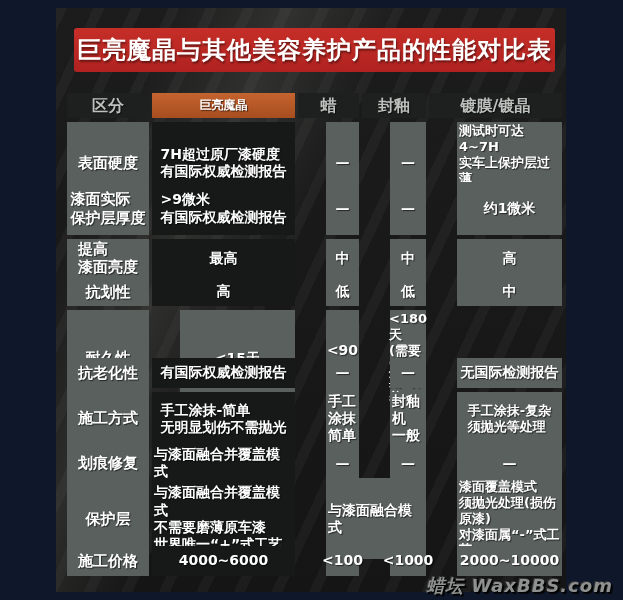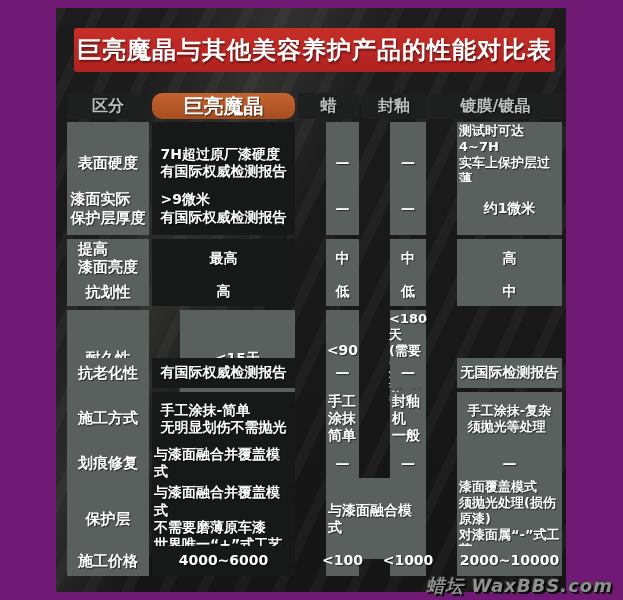--- a/index.html
+++ b/index.html
@@ -1,19 +1,19 @@
 <!DOCTYPE html>
 <html><head>
 <meta charset="utf-8">
 <style>
   * { margin:0; padding:0; box-sizing:border-box; }
   html,body { background:#000; }
   body { font-family:"DejaVu Sans","Liberation Sans",sans-serif; }
   .page {
-    position:relative; width:623px; height:600px; background:#701a75; overflow:hidden;
+    position:relative; width:623px; height:600px; background:#0f172a; overflow:hidden;
   }
   .photo {
     position:absolute; left:56px; top:8px; width:510px; height:584px;
     background:
       linear-gradient(295deg, rgba(255,255,255,0) 55%, rgba(150,150,145,0.18) 70%, rgba(20,20,20,0) 86%),
       repeating-linear-gradient(115deg, rgba(255,255,255,0.035) 0 10px, rgba(0,0,0,0) 10px 34px),
       linear-gradient(#1b1c1b,#141514);
   }
   .banner {
     position:absolute; left:18px; top:20px; width:481px; height:44px;
@@ -31,21 +31,21 @@
   .trow + .trow { margin-top:4px; }
   .c {
     display:flex; align-items:center; justify-content:center;
     white-space:pre-line; font-weight:bold;
     color:#fff; line-height:1.22; padding:1px 2px;
     text-shadow:1px 1px 1px rgba(0,0,0,0.6);
   }
   .c-head { background:#1d201f; color:#bcc1be; font-size:16px; }
   .c-head-orange {
     background:linear-gradient(#c4642f,#a74d1f);
-    color:#fff; font-size:20px;border-radius:10px;
+    color:#fff; font-size:12px;
   }
   .c-gray  { background:#59605d; font-size:14px;margin-left:28px; }
   .c-label { background:#59605d; font-size:15px; }
   .c-dark  { background:#161918; font-size:14px; }
   .fs13 { font-size:13px; }
   .watermark {
     position:absolute; right:10px; bottom:2px;
     font-size:18px; font-weight:bold; font-style:italic;
     color:#8e918f;
     text-shadow:1px 1px 0 #000, 2px 2px 1px rgba(0,0,0,0.8), -1px -1px 0 #3a3a3a;

